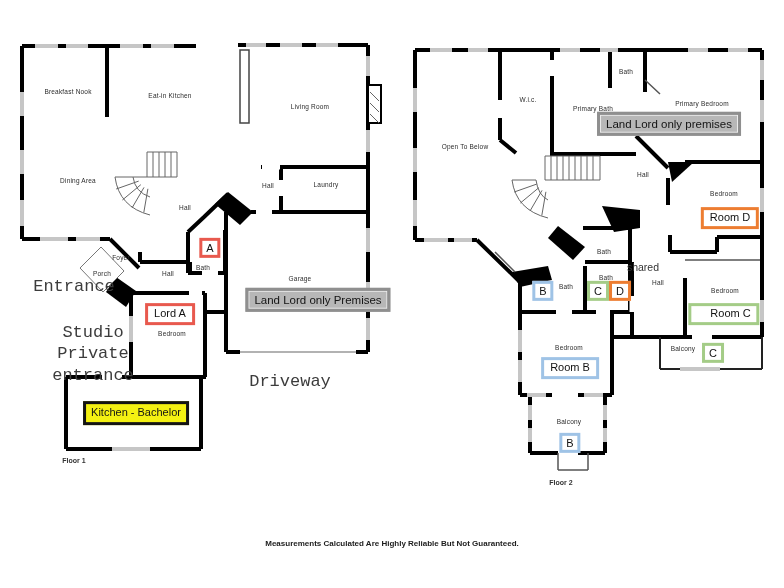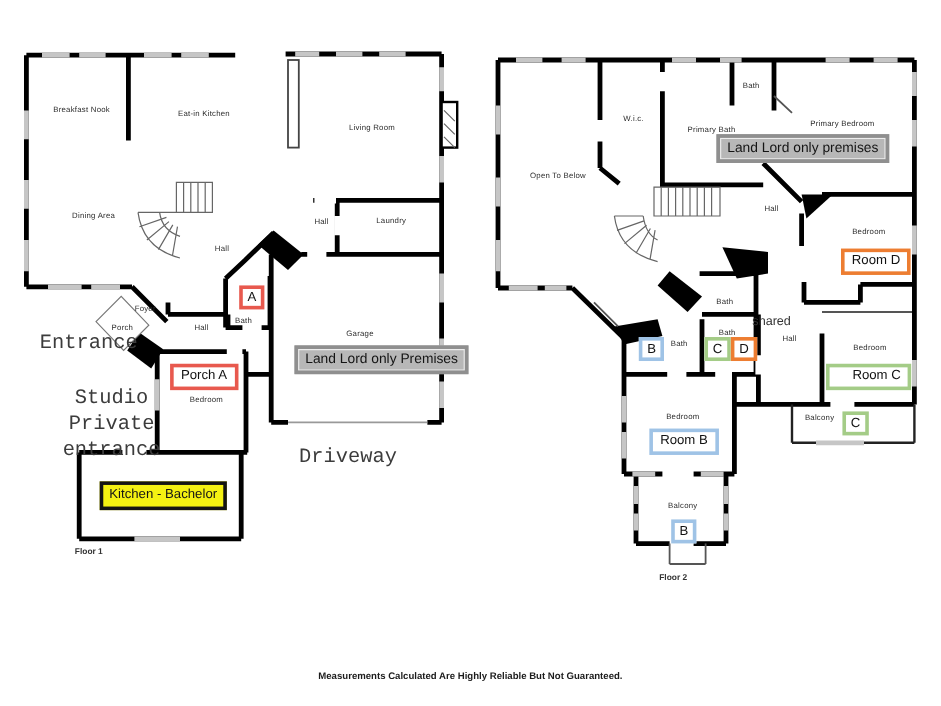--- a/index.html
+++ b/index.html
@@ -13,21 +13,21 @@
   .big{font-size:17px;color:#3c3c3c;font-family:Liberation Mono, monospace;}
   .floor{font-size:7px;font-weight:bold;color:#333;}
   .shared{font-size:10.5px;color:#333;}
   .badge{font-size:11px;background:#fff;border:3px solid #000;padding:0 4px;color:#111;
          white-space:nowrap;line-height:1.3;}
   .roombox{font-size:11px;background:#fff;border:3px solid #000;padding:1px 6px;color:#111;
          white-space:nowrap;}
   .graybox{font-size:11.5px;border:3px solid;padding:2px 6px;color:#141414;white-space:nowrap;
          box-shadow:inset 0 0 0 1px rgba(255,255,255,.75);margin-left:19px;}
   .yellowbox{font-size:11px;border:3px solid;padding:2px 5px;color:#151515;white-space:nowrap;}
-  .disclaimer{position:absolute;left:392px;top:563px;transform:translate(-50%,-50%);
+  .disclaimer{position:absolute;left:392px;top:543px;transform:translate(-50%,-50%);
          font-size:8px;font-weight:bold;color:#1c1c1c;white-space:nowrap;}
 </style>
 </head>
 <body>
 
 <div id="stage">
 
   <svg id="walls" width="784" height="588" viewBox="0 0 784 588" xmlns="http://www.w3.org/2000/svg">
 
     <g stroke="#000" stroke-width="4" fill="none">
@@ -113,21 +113,21 @@
       <div class="lbl room" style="left: 78px; top: 181px;">Dining Area</div>
       <div class="lbl room" style="left: 185px; top: 208px;">Hall</div>
       <div class="lbl room" style="left: 268px; top: 186px;">Hall</div>
       <div class="lbl room" style="left: 326px; top: 185px;">Laundry</div>
       <div class="lbl room" style="left: 121px; top: 258px;">Foyer</div>
       <div class="lbl room" style="left: 102px; top: 274px;">Porch</div>
       <div class="lbl big" style="left: 74px; top: 287px;">Entrance</div>
       <div class="lbl room" style="left: 168px; top: 274px;">Hall</div>
       <div class="lbl room" style="left: 203px; top: 268px;">Bath</div>
       <div class="lbl badge" style="left: 210px; top: 248px; border-color: rgb(232, 89, 78);">A</div>
-      <div class="lbl roombox" style="left: 170px; top: 314px; border-color: rgb(232, 89, 78);">Porch A</div>
+      <div class="lbl roombox" style="left: 170px; top: 314px; border-color: rgb(232, 89, 78);">Lord A</div>
       <div class="lbl room" style="left: 172px; top: 334px;">Bedroom</div>
       <div class="lbl big" style="left: 93px; top: 354px;">Studio
 Private
 entrance</div>
       <div class="lbl yellowbox" style="left: 136px; top: 413px; border-color: rgb(20, 20, 20); background: rgb(244, 241, 18);">Kitchen - Bachelor</div>
       <div class="lbl room" style="left: 300px; top: 279px;">Garage</div>
       <div class="lbl graybox" style="left: 299px; top: 300px; border-color: rgb(143, 143, 143); background: rgb(183, 183, 183);">Land Lord only Premises</div>
       <div class="lbl big" style="left: 290px; top: 382px;">Driveway</div>
       <div class="lbl floor" style="left: 74px; top: 461px;">Floor 1</div>
       <div class="lbl room" style="left: 528px; top: 100px;">W.i.c.</div>

